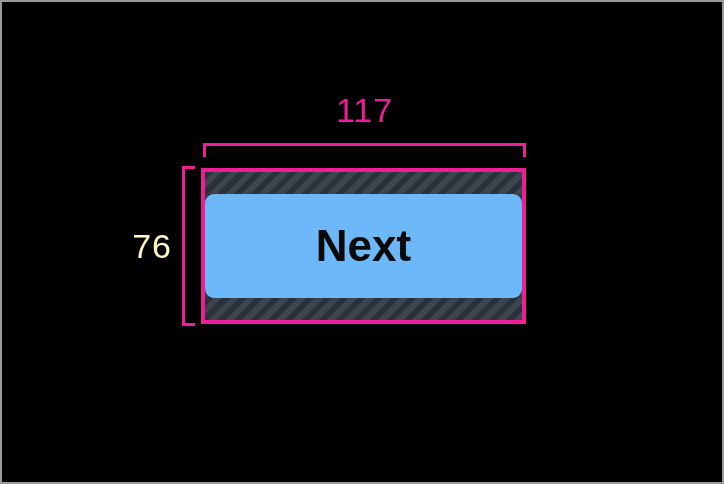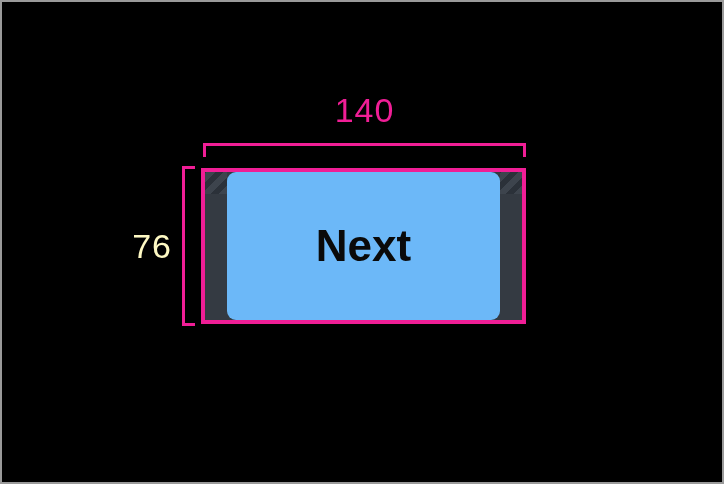--- a/index.html
+++ b/index.html
@@ -91,21 +91,21 @@
 
   
 
   #widget {
     position: absolute;
     left: 203px;
     top: 170px;
     width: 317px;
     height: 148px;
     display: flex;
-    flex-direction: row;
+    flex-direction: column;
     background: #343a42;
     justify-content: space-between;
   }
 
   .hatch-band {
     height: 22px;
     flex: 0 0 22px;
     background-color: #343a42;
     background-image: repeating-linear-gradient(
       -45deg,
@@ -133,21 +133,21 @@
     cursor: pointer;
     padding: 0;
     line-height: 1;
   }
 </style>
 </head>
 <body>
 
 <div id="screen">
 
-  <div id="width-label">140</div>
+  <div id="width-label">117</div>
 
   <div id="width-bracket"></div>
 
   <div id="height-label">76</div>
 
   <div id="height-bracket"></div>
 
   <div id="widget">
     <div class="hatch-band"></div>
 

